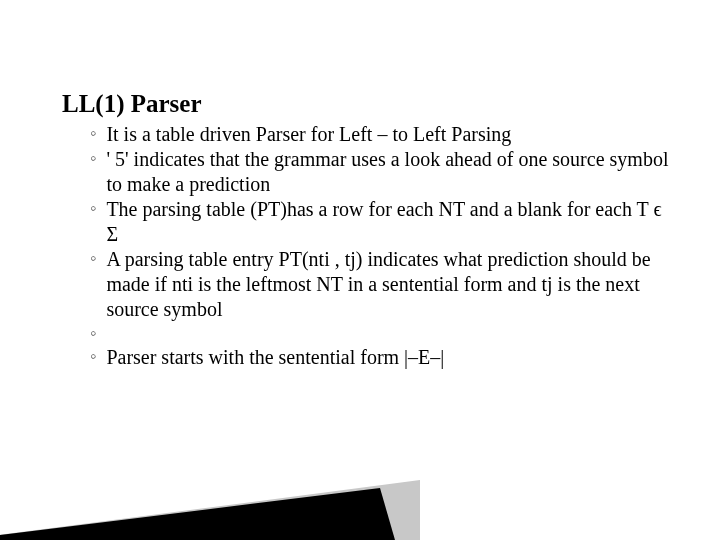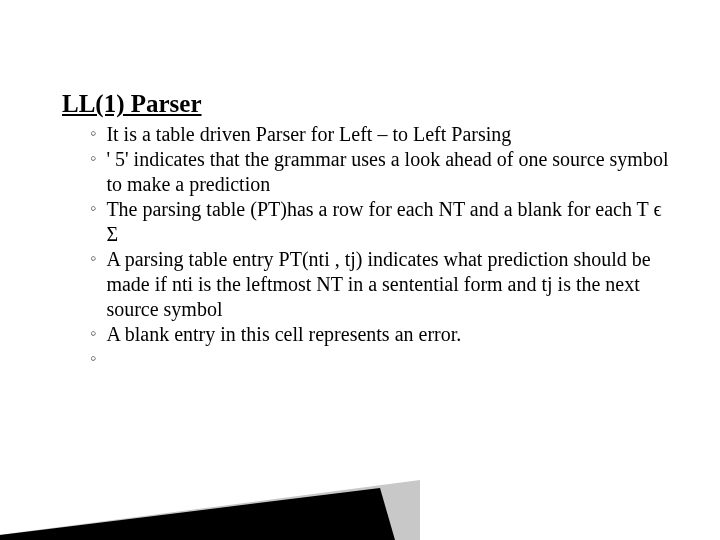--- a/index.html
+++ b/index.html
@@ -26,21 +26,20 @@
     .title-bullet {
       font-size: 22px;
       font-weight: bold;
       margin-right: 12px;
       color: #000;
     }
     .title-text {
       font-size: 25px;
       font-weight: 600;
       color: #000;
-      text-decoration: underline;
     }
     .bullet-list {
       margin-left: 40px;
     }
     .bullet-item {
       display: flex;
       align-items: flex-start;
       font-size: 20px;
       line-height: 1.25;
       color: #000;
@@ -84,24 +83,24 @@
     <div class="bullet-item">
       <span class="sub-bullet">◦</span>
       <span class="bullet-text">The parsing table (PT)has a row for each NT and a blank for each T ϵ Σ</span>
     </div>
     <div class="bullet-item">
       <span class="sub-bullet">◦</span>
       <span class="bullet-text">A parsing table entry PT(nti , tj) indicates what prediction should be made if nti is the leftmost NT in a sentential form and tj is the next source symbol</span>
     </div>
     <div class="bullet-item">
       <span class="sub-bullet">◦</span>
-      <span class="bullet-text">A blank entry in this cell represents an error.</span>
     </div>
     <div class="bullet-item">
       <span class="sub-bullet">◦</span>
+      <span class="bullet-text">Parser starts with the sentential form |–E–|</span>
     </div>
   </div>
 </div>
 
 <svg class="decoration" viewBox="0 0 720 100" preserveAspectRatio="none">
   <polygon points="-40,100 420,40 420,100" fill="#c8c8c8"></polygon>
   <polygon points="-40,100 380,48 395,100" fill="#000000"></polygon>
 </svg>
 
 </body></html>

